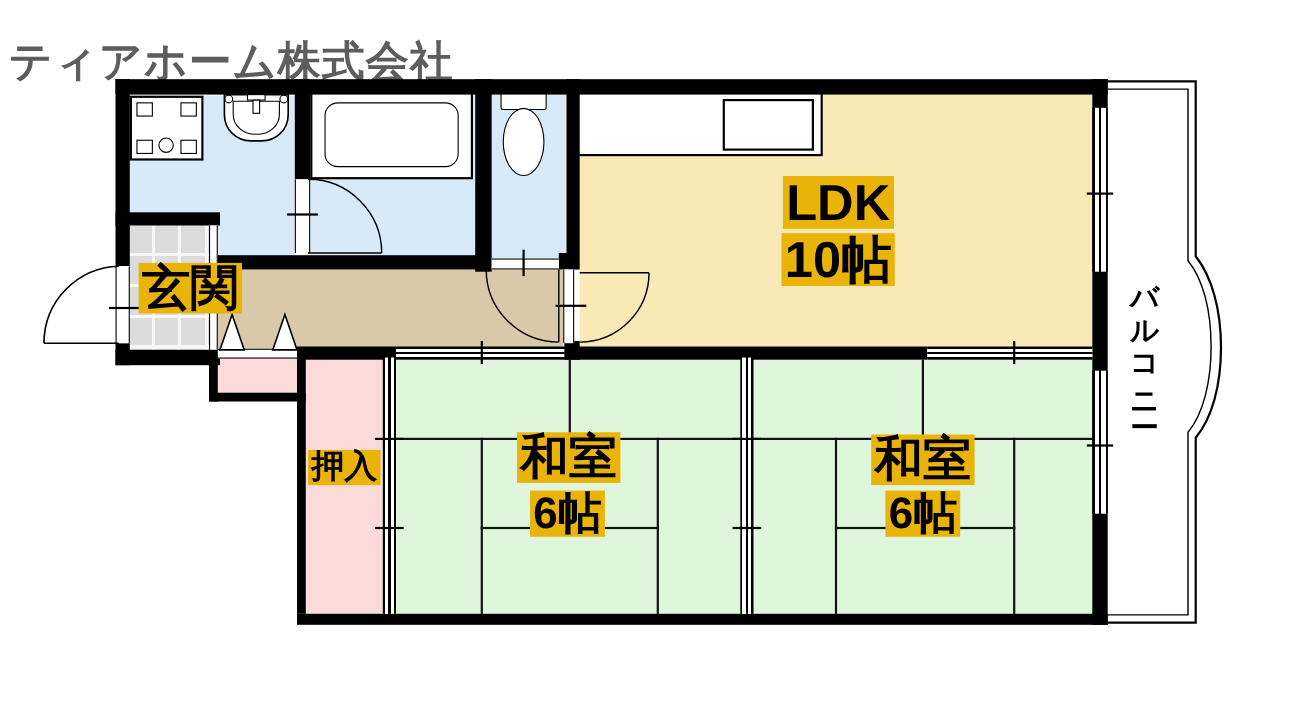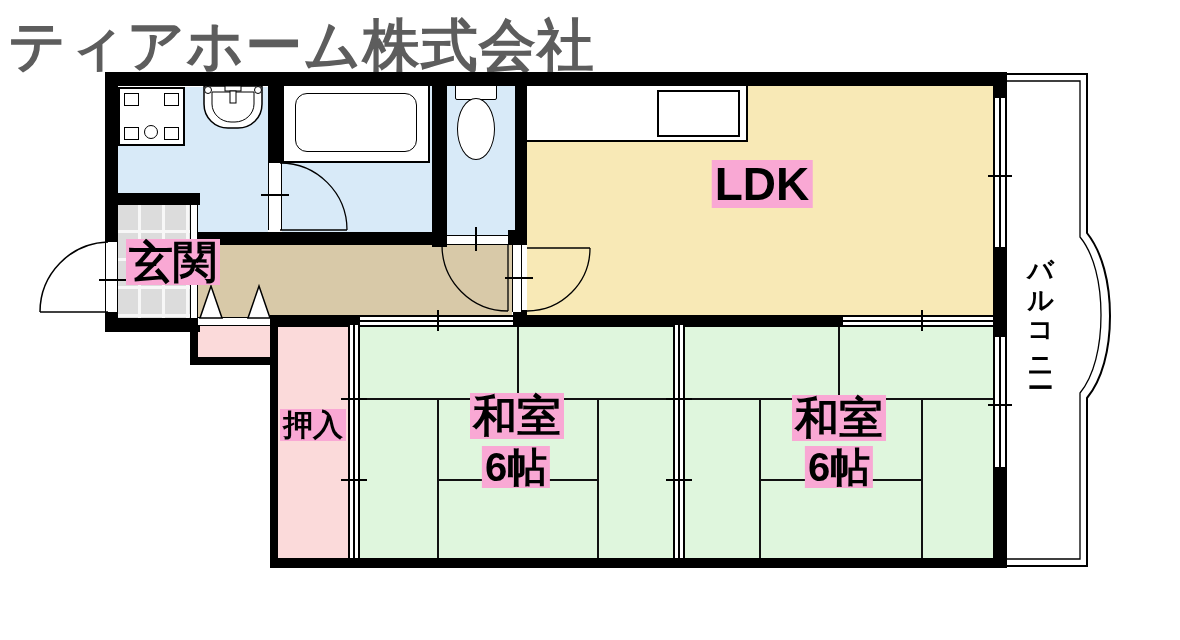--- a/index.html
+++ b/index.html
@@ -9,39 +9,39 @@
   
   .title{z-index:5;font-weight:bold;white-space:nowrap;}
   .room{z-index:10;}
   .tline{z-index:12;background:#111;}
   .fix{z-index:14;background:#fff;border:2px solid #000;box-sizing:border-box;}
   .fix-in{position:absolute;background:#fff;border:2px solid #000;box-sizing:border-box;}
   .wall{z-index:30;background:#000;}
   .open{z-index:35;background:#fff;box-sizing:border-box;}
   .tick{z-index:36;background:#000;}
   svg.overlay{z-index:38;position:absolute;left:0;top:0;}
-  .lbl{z-index:50;background:#f9a8d4;color:#000;font-weight:bold;line-height:1.0;
+  .lbl{z-index:50;background:#eab308;color:#000;font-weight:bold;line-height:1.0;
        white-space:nowrap;padding:1px 3px;}
   .ctr{transform:translateX(-50%);}
   .vtext{writing-mode:vertical-rl;text-orientation:upright;letter-spacing:4px;}
   .slider-h{background:linear-gradient(to bottom,#000 0 2px,#fff 2px 5px,#000 5px 7px,#fff 7px 10px,#000 10px 12px);}
   .slider-v{background:linear-gradient(to right,#000 0 2px,#fff 2px 5px,#000 5px 7px,#fff 7px 10px,#000 10px 12px);}
   .window-v{background:linear-gradient(to right,#000 0 2px,#fff 2px 6px,#000 6px 8px,#fff 8px 12px,#000 12px 14px);}
   .gap-lr{border-left:1px solid #000;border-right:1px solid #000;}
   .gap-tb{border-top:1px solid #000;border-bottom:1px solid #000;}
   .tilefloor{background-color:#dcdcdc;
     background-image:repeating-linear-gradient(to right,transparent 0 21px,#f7f7f7 21px 24px),
                      repeating-linear-gradient(to bottom,transparent 0 25px,#f7f7f7 25px 28px);}
 </style>
 </head>
 <body>
 
 <div id="stage">
 
-  <div class="abs title" style="left: 8px; top: 8px; font-size: 57px; letter-spacing: 1px; color: rgb(93, 93, 93);">ティアホーム株式会社</div>
+  <div class="abs title" style="left: 8px; top: 29px; font-size: 39px; letter-spacing: 1px; color: rgb(93, 93, 93);">ティアホーム株式会社</div>
 
   <div class="abs room" style="left: 118px; top: 87px; width: 150px; height: 145px; background-color: rgb(216, 234, 248);"></div>
   <div class="abs room" style="left: 282px; top: 86px; width: 150px; height: 146px; background-color: rgb(216, 234, 248);"></div>
   <div class="abs room" style="left: 447px; top: 86px; width: 68px; height: 149px; background-color: rgb(216, 234, 248);"></div>
   <div class="abs room" style="left: 527px; top: 86px; width: 466px; height: 229px; background-color: rgb(248, 233, 182);"></div>
   <div class="abs room" style="left: 198px; top: 245px; width: 314px; height: 72px; background-color: rgb(216, 201, 168);"></div>
   <div class="abs room tilefloor" style="left:117px;top:205px;width:73px;height:113px;"></div>
   <div class="abs room" style="left: 198px; top: 325px; width: 72px; height: 32px; background-color: rgb(251, 218, 218);"></div>
   <div class="abs room" style="left: 278px; top: 325px; width: 70px; height: 233px; background-color: rgb(251, 218, 218);"></div>
   <div class="abs room" style="left: 360px; top: 327px; width: 313px; height: 231px; background-color: rgb(223, 246, 221);"></div>
@@ -160,19 +160,20 @@
 
     <g fill="none" stroke="#000">
       <path stroke-width="2" d="M1007,74 H1087 V233 C1102,252 1110,282 1110,316 C1110,350 1102,380 1087,398 V566 H1007"></path>
       <path stroke-width="1.3" d="M1007,81 H1080 V237 C1094,254 1101,283 1101,315 C1101,347 1094,376 1080,393 V559 H1007"></path>
     </g>
   </svg>
 
   <div class="abs lbl" style="left:126px;top:239px;font-size:44px;">玄関</div>
   <div class="abs lbl" style="left:280px;top:409px;font-size:30px;">押入</div>
   <div class="abs lbl ctr" style="left:762px;top:160px;font-size:46px;">LDK</div>
+  <div class="abs lbl ctr" style="left:762px;top:212px;font-size:46px;">10帖</div>
   <div class="abs lbl ctr" style="left:517px;top:393px;font-size:44px;">和室</div>
   <div class="abs lbl ctr" style="left:516px;top:446px;font-size:40px;">6帖</div>
   <div class="abs lbl ctr" style="left:839px;top:395px;font-size:44px;">和室</div>
   <div class="abs lbl ctr" style="left:839px;top:446px;font-size:40px;">6帖</div>
   <div class="abs vtext" style="left:1024px;top:240px;font-size:26px;font-weight:bold;z-index:50;color:#000;">バルコニー</div>
 
 </div>
 
 </body></html>

